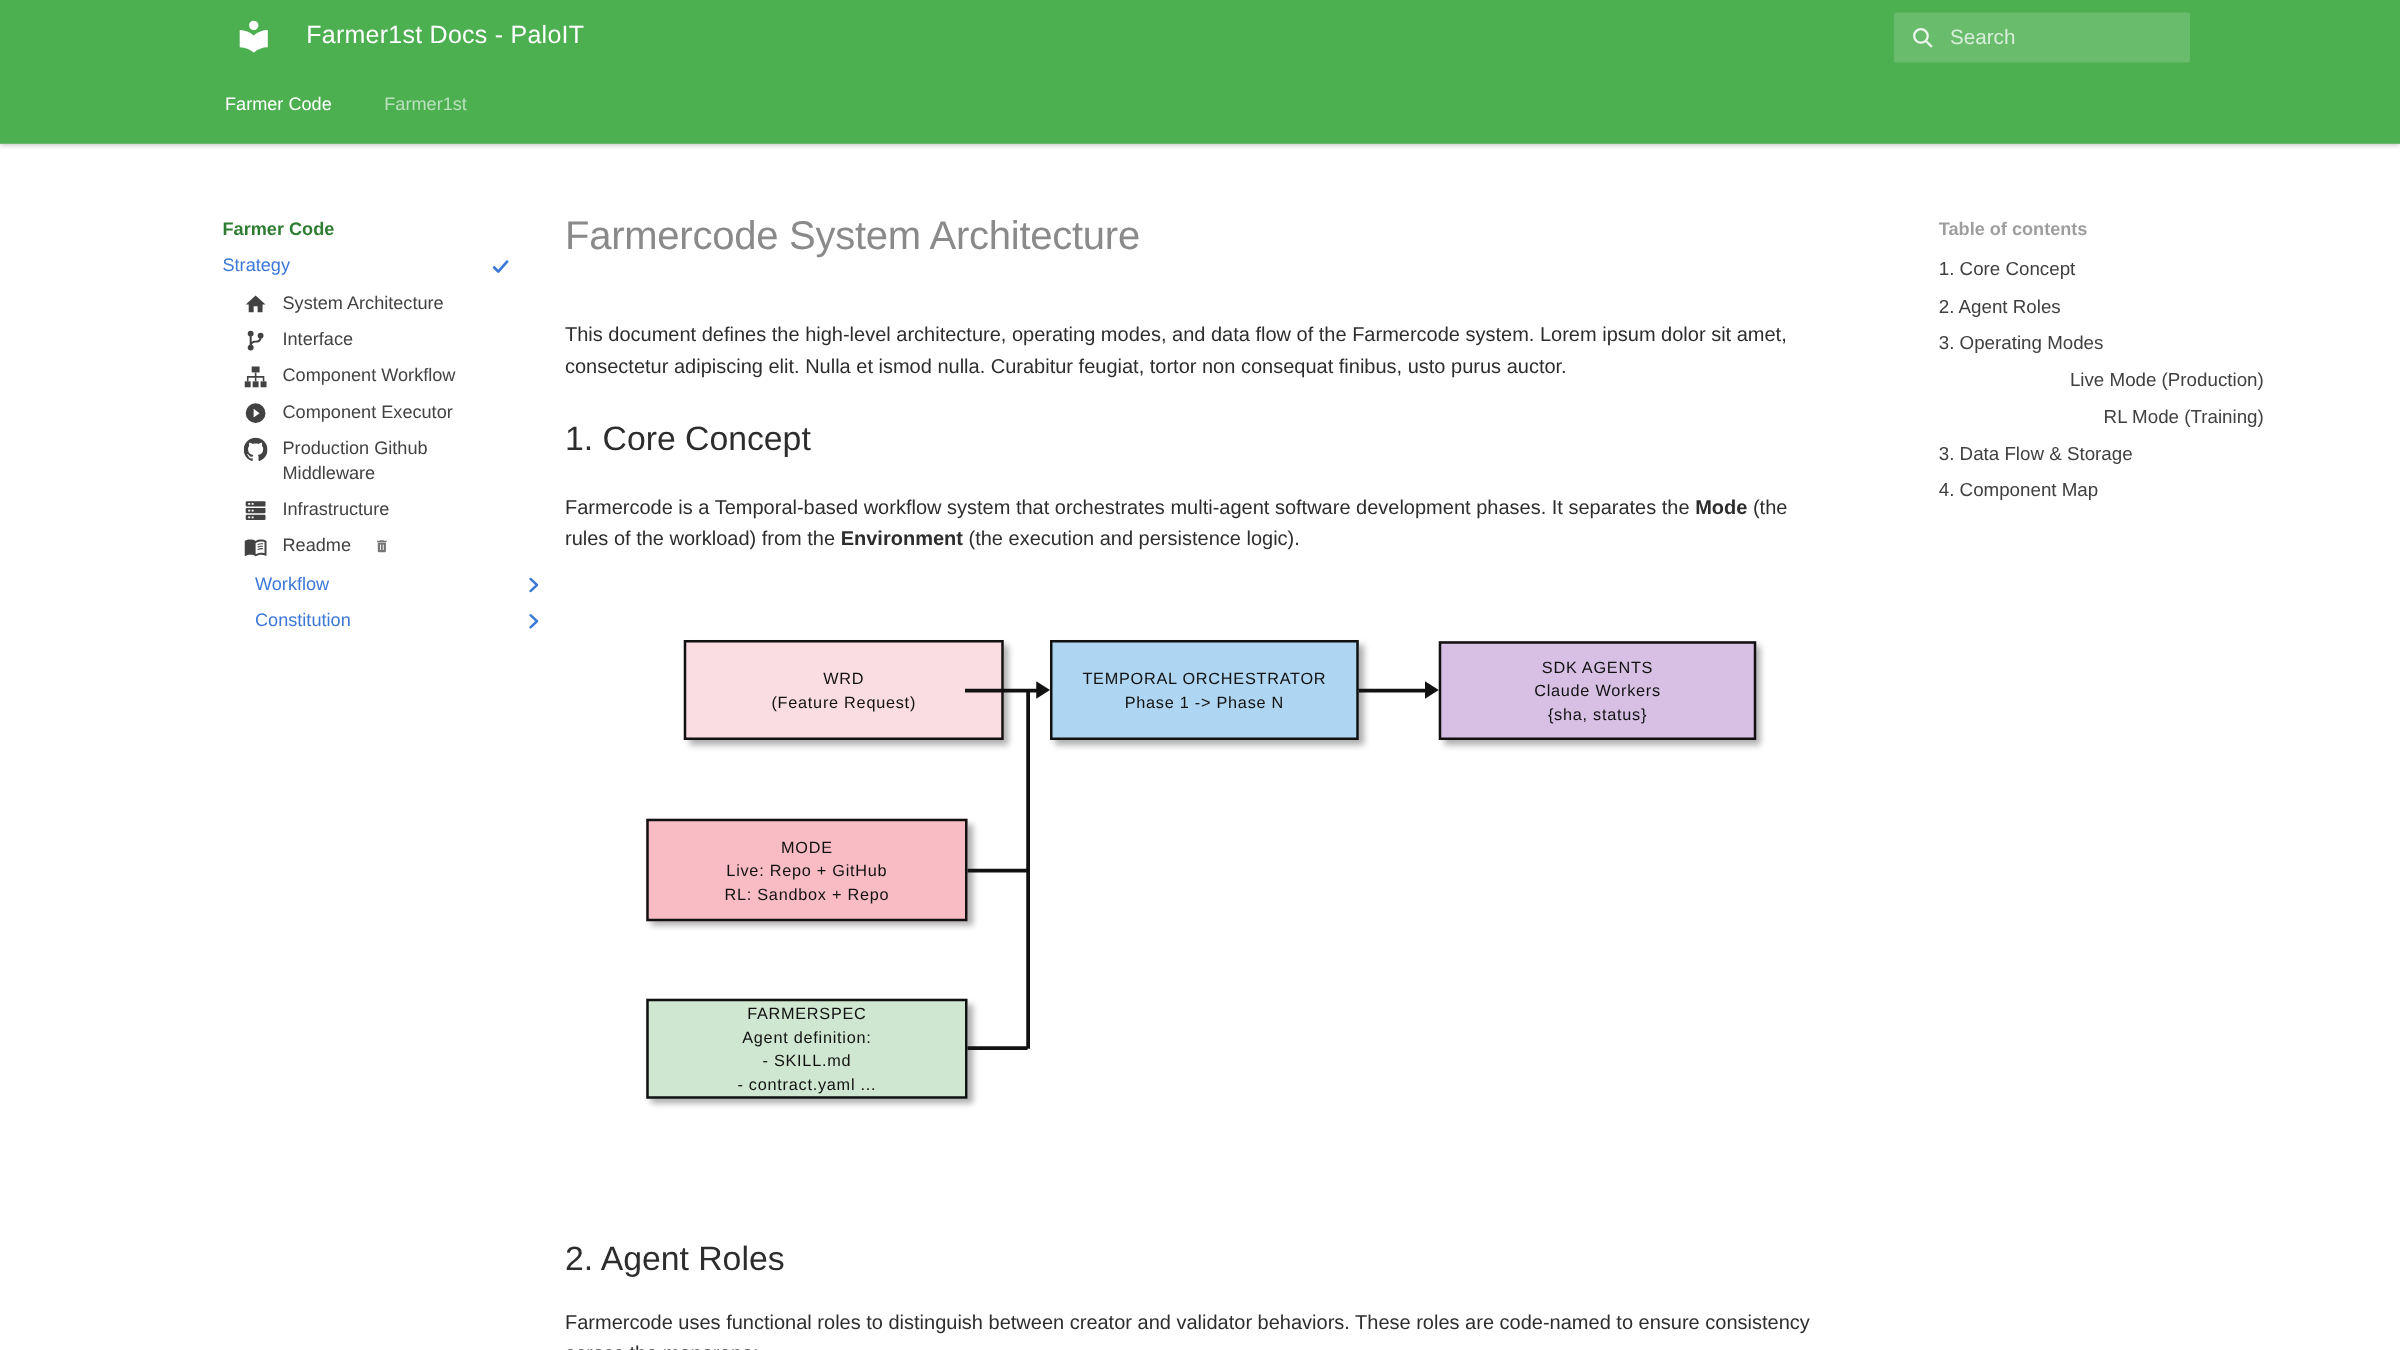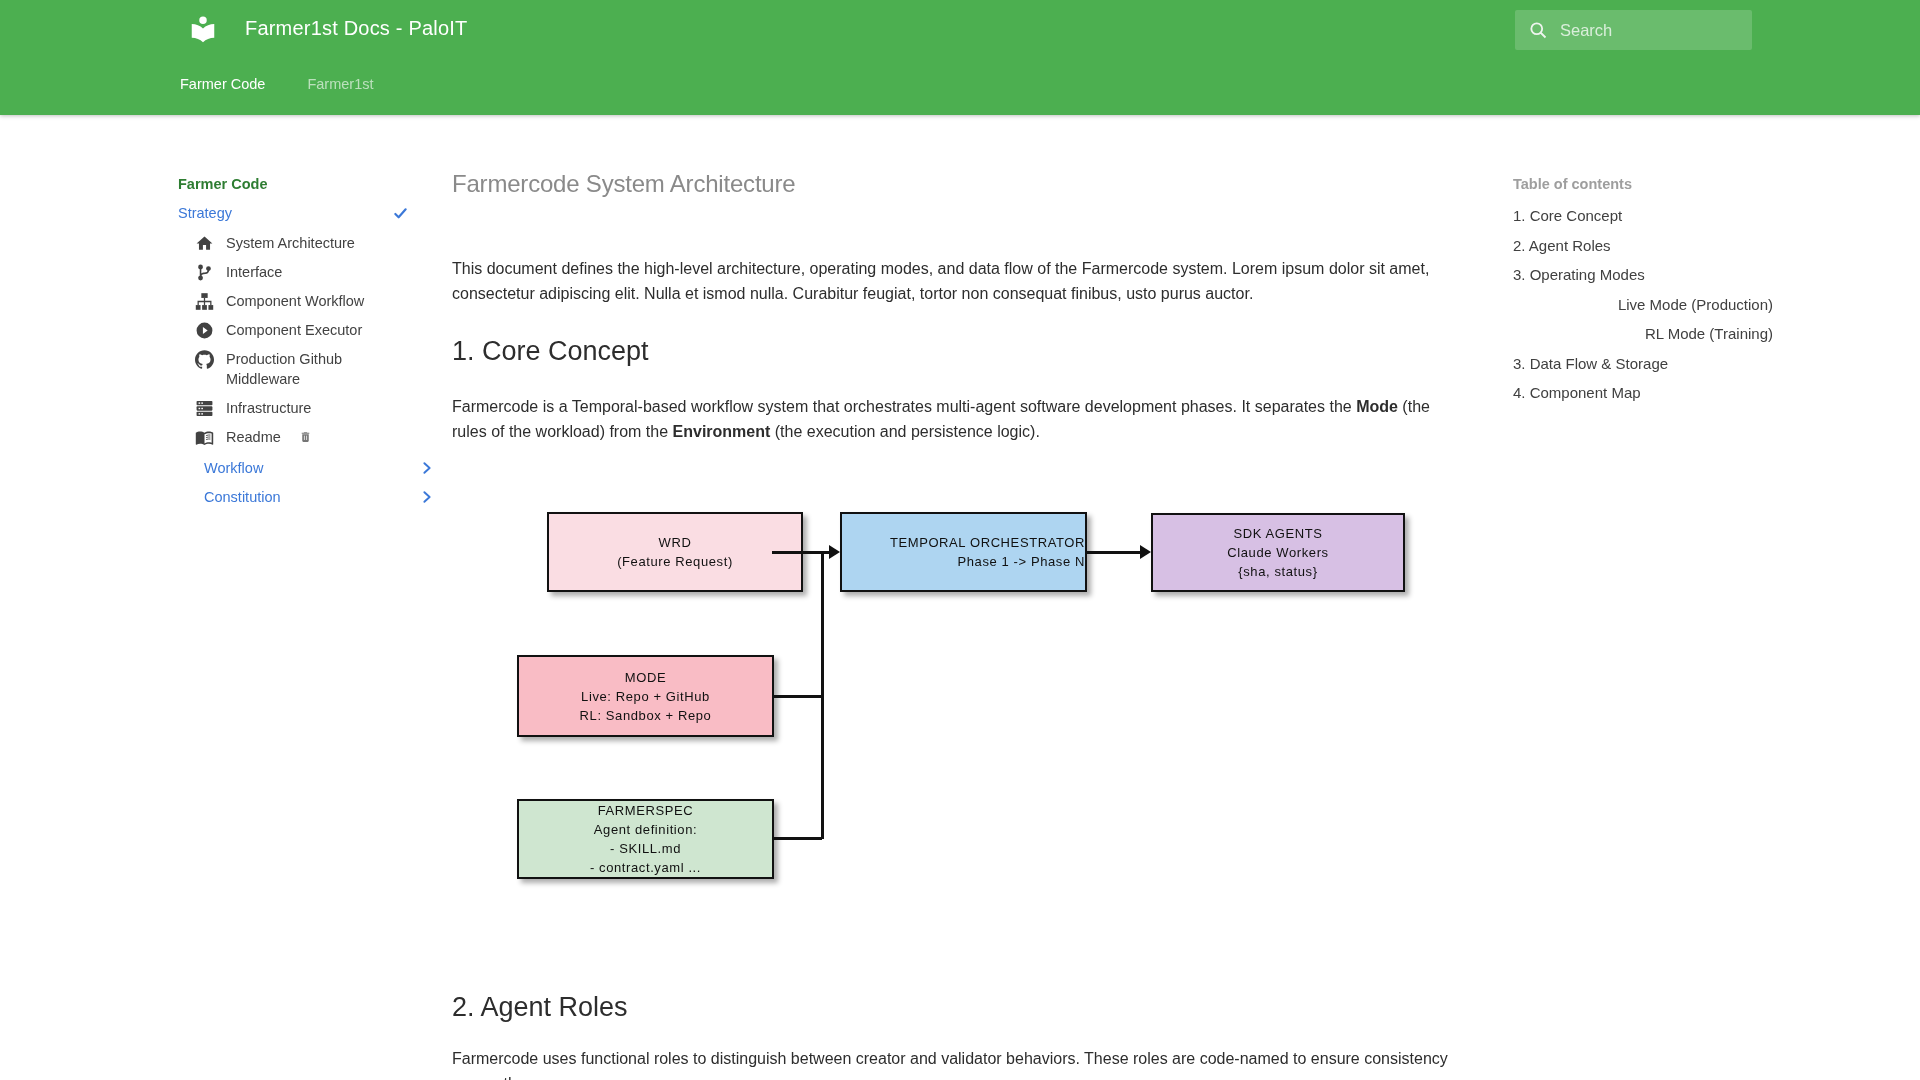--- a/index.html
+++ b/index.html
@@ -32,48 +32,48 @@
   .sb-item { display:flex; align-items:flex-start; gap:12px; color:#424242;
              margin-bottom:9px; cursor:pointer; }
   .sb-item .ic { flex:none; width:19px; height:19px; margin-top:1px; }
   .sb-item .lbl { max-width:160px; line-height:20px; }
   .sb-item .trail { margin-left:6px; margin-top:3px; }
   .sb-link-row { margin-top:13px;margin-left:26px; }
 
   
   .main { position:absolute; left:452px; top:170px; width:1012px; height:910px; }
   .main > * { position:absolute; left:0; }
-  h1 { font-size:24px; font-weight:400; color:#8a8a8a; letter-spacing:-.2px; }
+  h1 { font-size:32px; font-weight:400; color:#8a8a8a; letter-spacing:-.2px; }
   h2 { font-size:27px; font-weight:400; color:#2d2d2d; }
   .para { font-size:16px; line-height:25px; color:#2d2d2d; width:1005px; }
   .pos-h1 { top:0; }
   .pos-intro { top:86px; }
   .pos-h2a { top:166px; }
   .pos-core { top:224px; }
   .pos-diagram { top:325px; }
   .pos-h2b { top:822px; }
   .pos-roles { top:876px; }
 
   
   .diagram { position:relative; width:1010px; height:420px; }
   .dbox { position:absolute; border:2px solid #111; box-shadow:4px 4px 5px rgba(0,0,0,.32);
           display:flex; flex-direction:column; justify-content:center; align-items:center;
           font-size:13px; letter-spacing:.6px; color:#111; line-height:19px; text-align:center; }
   .dbox-wrd        { left:64px;  top:17px;  width:256px; height:80px; }
-  .dbox-orch       { left:388px; top:17px;  width:247px; height:80px;align-items:flex-end; }
+  .dbox-orch       { left:388px; top:17px;  width:247px; height:80px; }
   .dbox-sdk        { left:699px; top:18px;  width:254px; height:79px; }
   .dbox-mode       { left:65px;  top:160px; width:257px; height:82px; }
   .dbox-spec       { left:65px;  top:304px; width:257px; height:80px; }
   .dline { position:absolute; background:#111; }
   .arrowhead { position:absolute; width:0; height:0;
                border-top:7px solid transparent; border-bottom:7px solid transparent;
                border-left:11px solid #111; }
 
   
-  .toc { position:absolute; left:1513px; top:176px; width:260px; }
+  .toc { position:absolute; left:1551px; top:176px; width:260px; }
   .toc-title { color:#9e9e9e; font-weight:700; font-size:14.5px; margin-bottom:15px; }
   .toc-item { color:#404040; font-size:15px; margin-bottom:12.5px; cursor:pointer; }
   .toc-item.ind { margin-left:13px;text-align:right; }
 
   b { font-weight:700; }
 </style>
 </head>
 <body>
 
 <div class="header">

